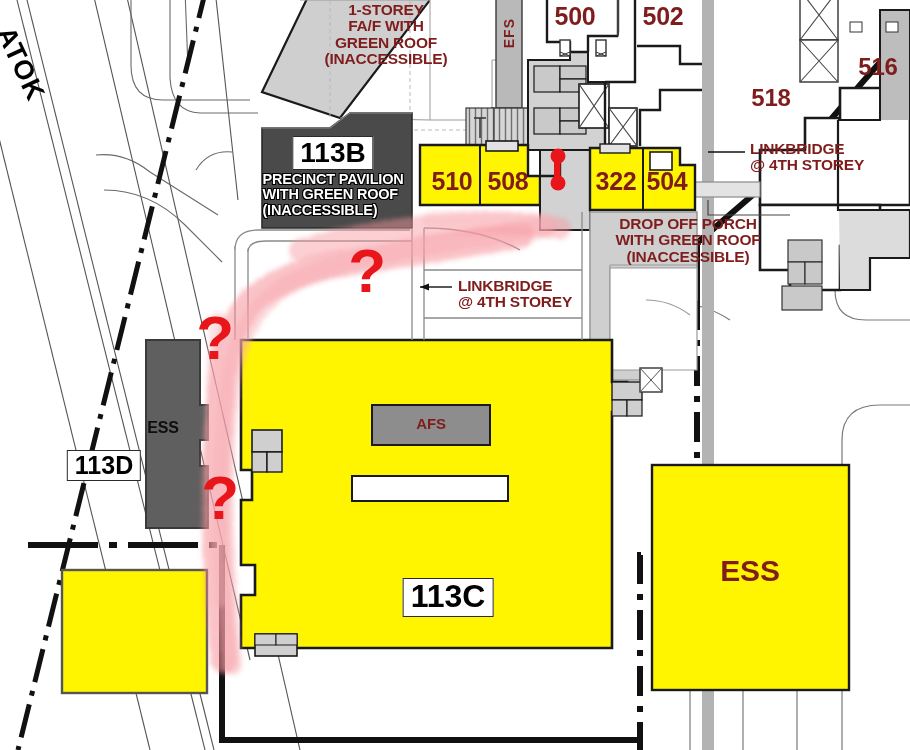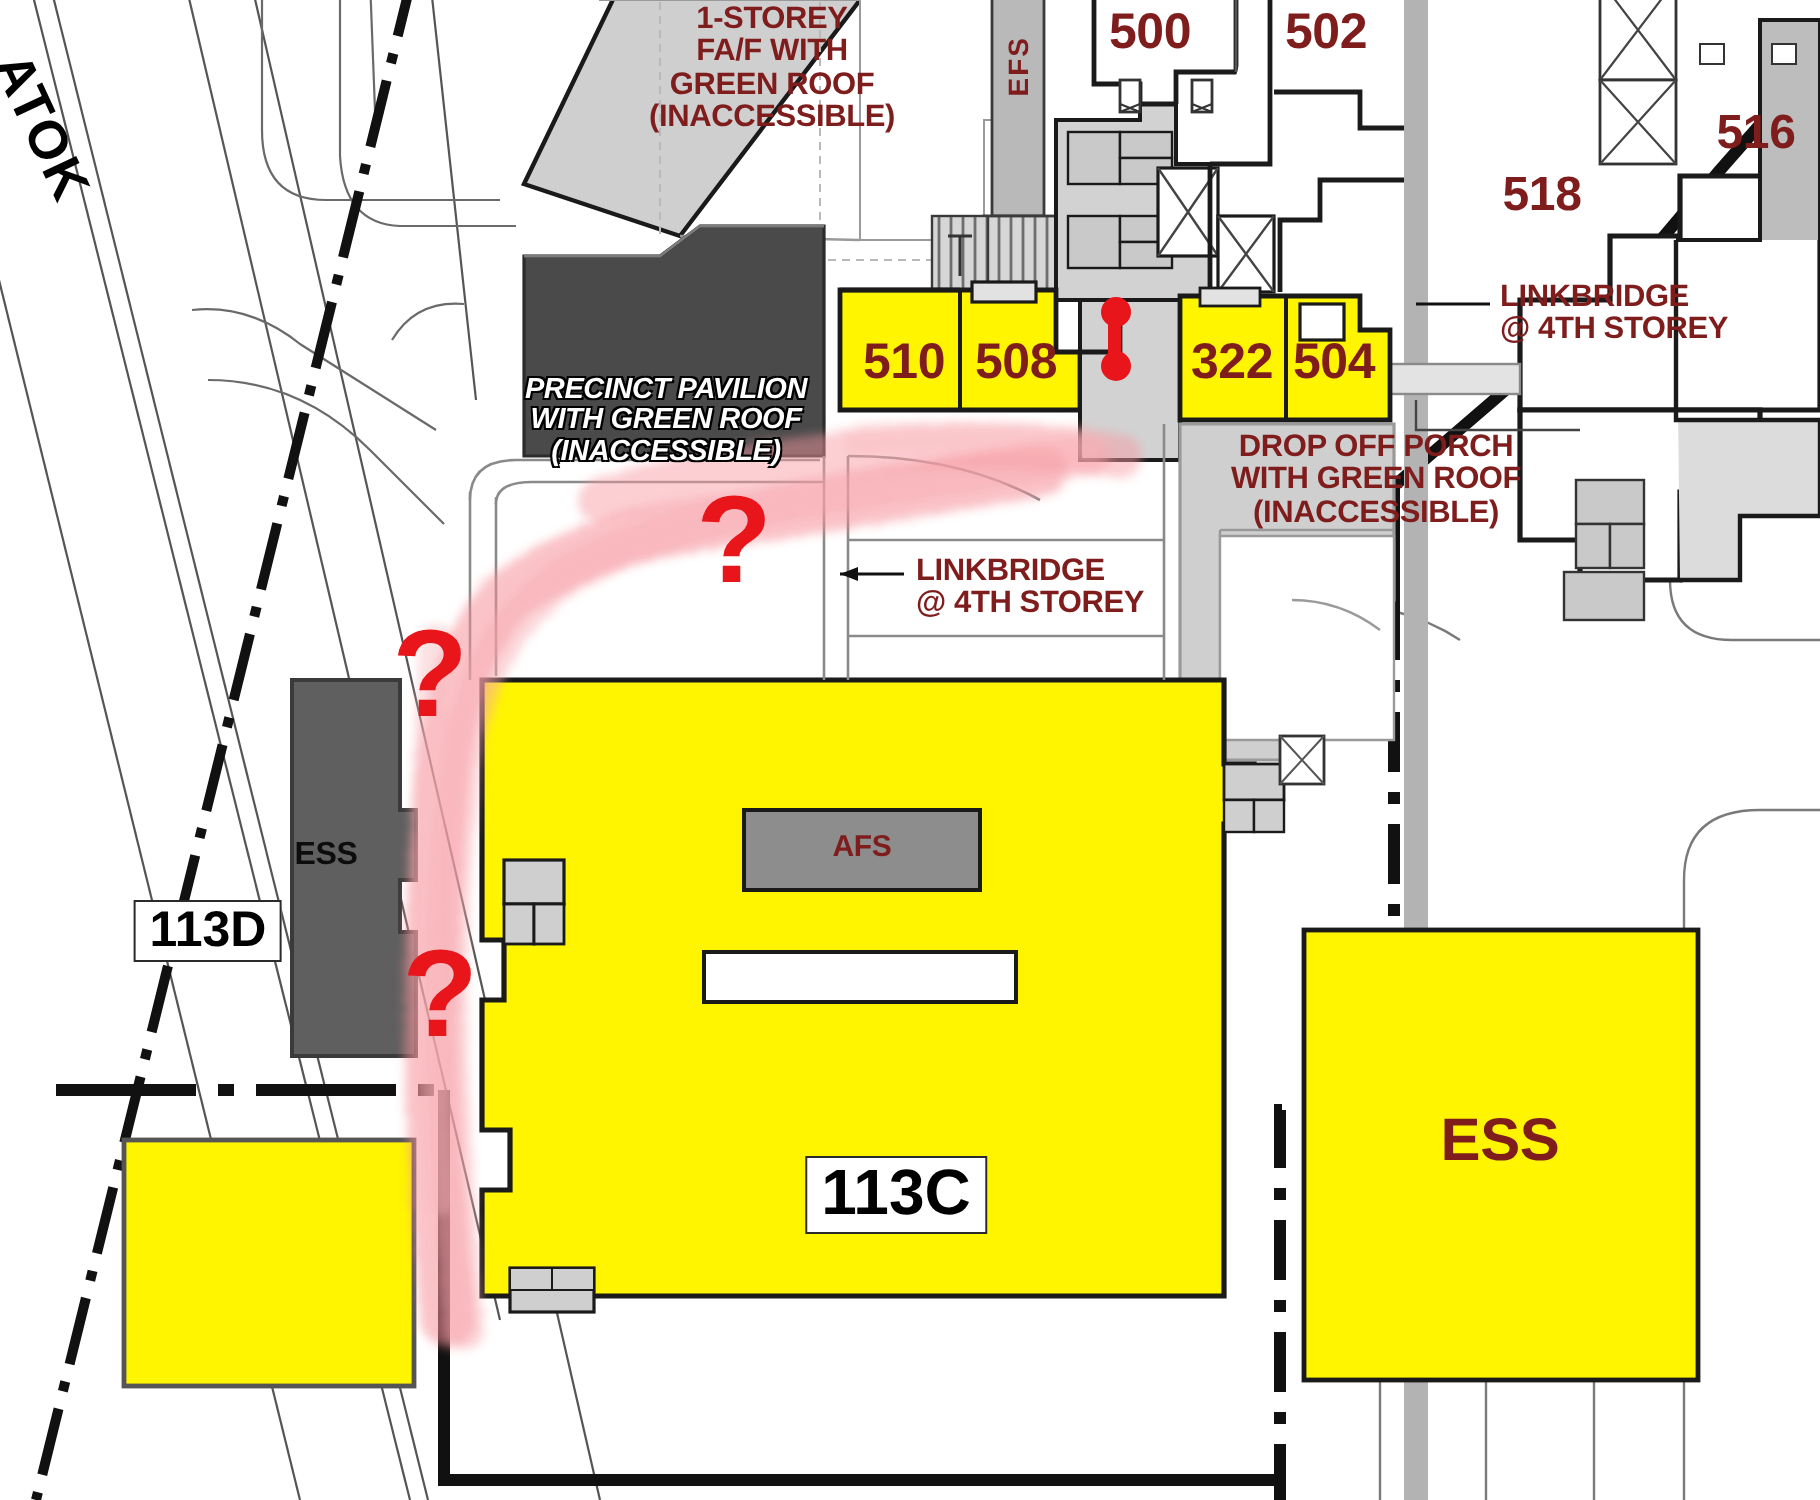--- a/index.html
+++ b/index.html
@@ -328,22 +328,23 @@
 GREEN ROOF
 (INACCESSIBLE)</div>
 
   <div class="lbl vert" style="left:502px; top:18px; font-size:14px; letter-spacing:1px;">EFS</div>
 
   <div class="lbl center" style="left:575px; top:3px; font-size:25px;">500</div>
   <div class="lbl center" style="left:663px; top:3px; font-size:25px;">502</div>
   <div class="lbl center" style="left:878px; top:54px; font-size:24px;">516</div>
   <div class="lbl center" style="left:771px; top:85px; font-size:24px;">518</div>
 
-
-  <div class="lbl center onDark" style="left:333px; top:188px; font-size:14.5px; text-align:center;font-style:italic;">PRECINCT PAVILION
+  <div class="plate" style="left:333px; top:136px; font-size:28px;">113B</div>
+
+  <div class="lbl center onDark" style="left:333px; top:172px; font-size:14.5px; text-align:left;">PRECINCT PAVILION
 WITH GREEN ROOF
 (INACCESSIBLE)</div>
 
   <div class="lbl center" style="left:452px; top:168px; font-size:25px;">510</div>
   <div class="lbl center" style="left:508px; top:168px; font-size:25px;">508</div>
   <div class="lbl center" style="left:616px; top:168px; font-size:25px;">322</div>
   <div class="lbl center" style="left:667px; top:168px; font-size:25px;">504</div>
 
   <div class="lbl" style="left:750px; top:141px; font-size:15.5px; text-align:left;">LINKBRIDGE
 @ 4TH STOREY</div>

